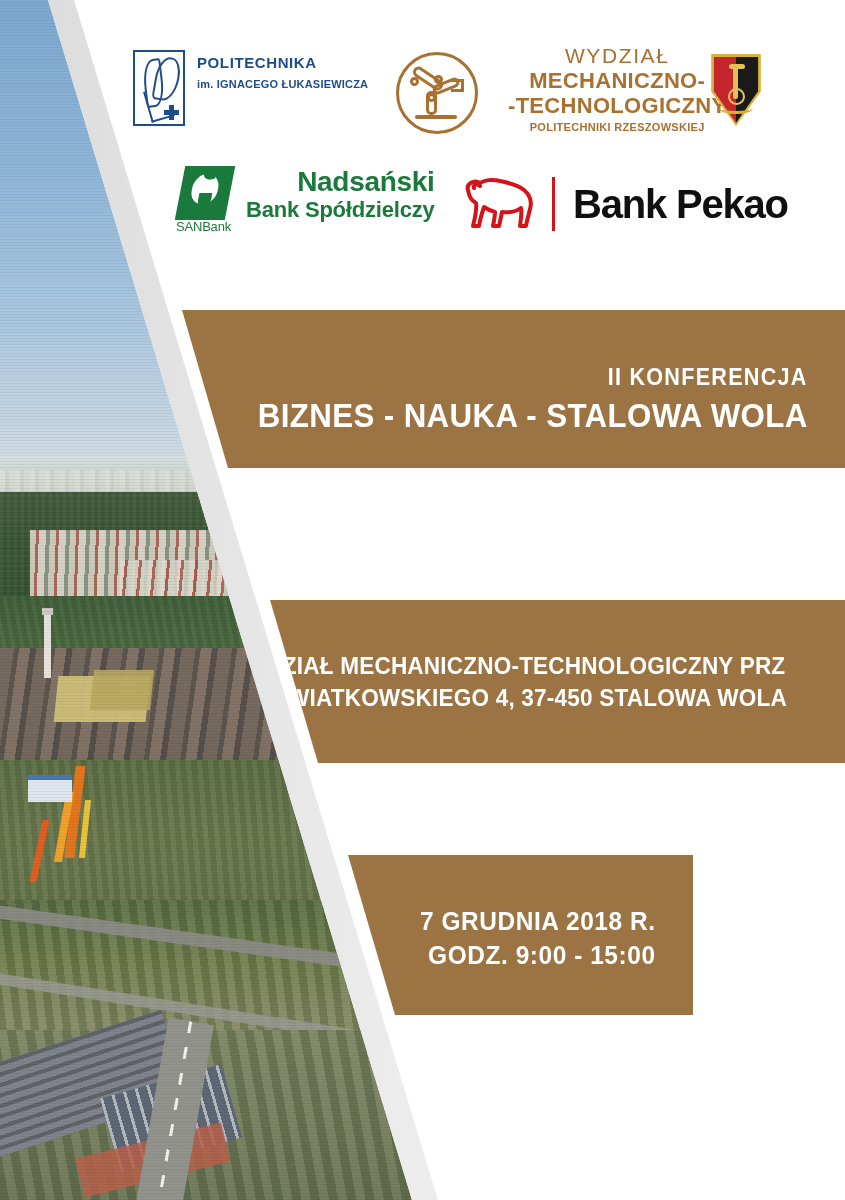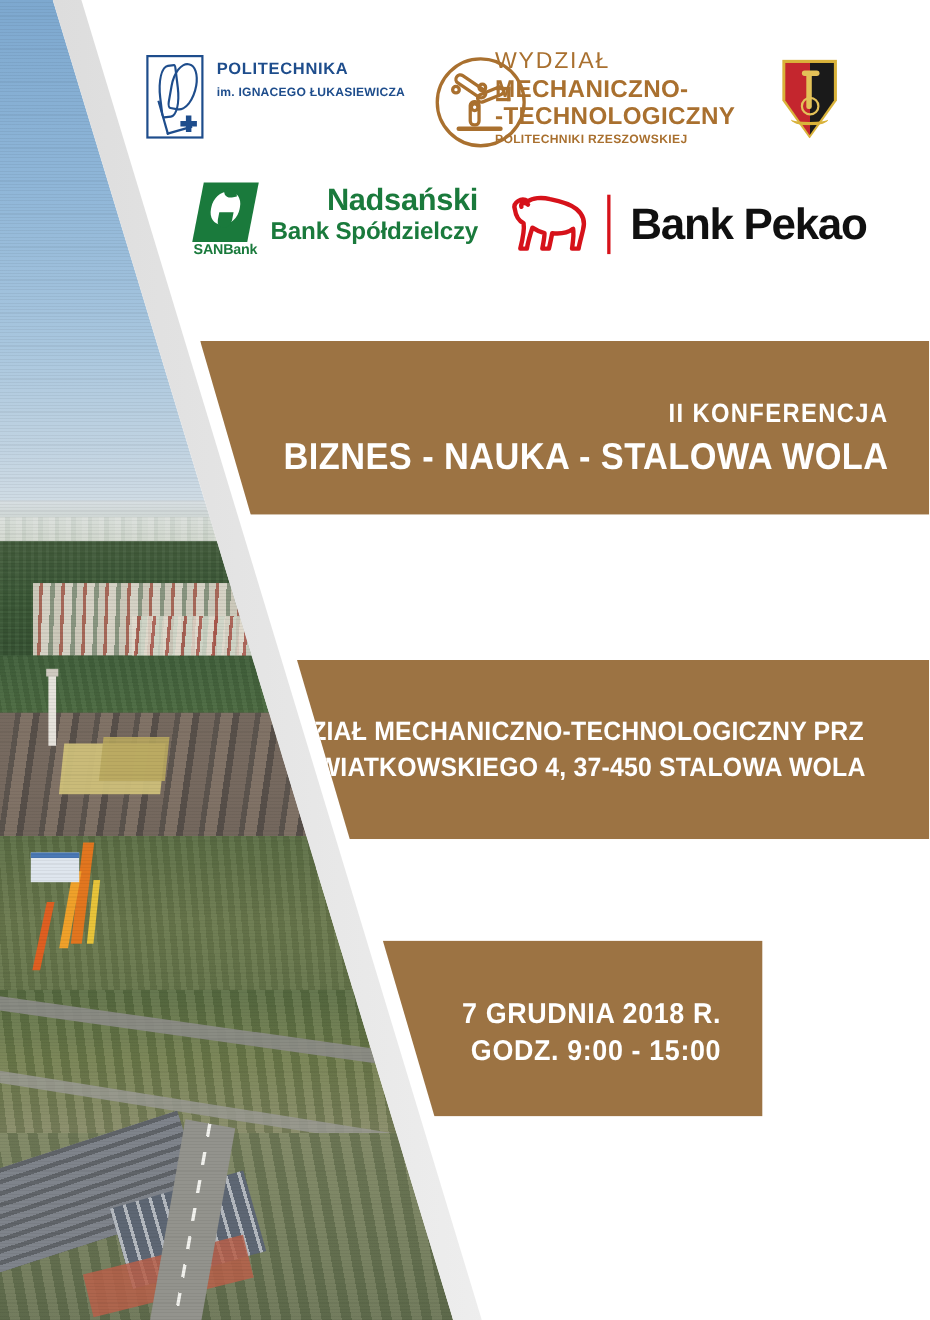--- a/index.html
+++ b/index.html
@@ -122,21 +122,21 @@
   .wmt-mark{width:76px;height:76px;border:3px solid #a9702f;border-radius:50%;position:absolute;left:0;top:8px;overflow:hidden;}
   .arm-a{position:absolute;left:12px;top:18px;width:34px;height:11px;border:3px solid #a9702f;border-radius:6px;transform:rotate(34deg);box-sizing:border-box;}
   .arm-b{position:absolute;left:33px;top:26px;width:28px;height:10px;border:3px solid #a9702f;border-radius:6px;transform:rotate(-22deg);box-sizing:border-box;}
   .arm-c{position:absolute;left:27px;top:36px;width:11px;height:24px;border:3px solid #a9702f;border-radius:5px;box-sizing:border-box;}
   .joint{position:absolute;width:9px;height:9px;border:3px solid #a9702f;border-radius:50%;box-sizing:border-box;}
   .j1{left:11px;top:22px;}
   .j2{left:35px;top:20px;}
   .j3{left:28px;top:38px;}
   .grip{position:absolute;left:52px;top:24px;width:13px;height:13px;border:3px solid #a9702f;border-left:none;box-sizing:border-box;}
   .base{position:absolute;left:16px;top:60px;width:42px;height:4px;background:#a9702f;border-radius:2px;}
-  .wmt-txt{margin-left:54px;}
+  .wmt-txt{margin-left:112px;text-align:center;}
   .wmt-l1{font-size:21px;letter-spacing:1.6px;line-height:24px;}
   .wmt-l2,.wmt-l3{font-weight:bold;font-size:22px;letter-spacing:.3px;line-height:25px;}
   .wmt-l4{font-weight:bold;font-size:11px;letter-spacing:.3px;margin-top:3px;}
 
   
   .crest{position:absolute;left:709px;top:10px;width:54px;height:72px;}
   .crest-sh{position:absolute;inset:0;background:#d9b23a;
     -webkit-clip-path:polygon(4% 0,96% 0,96% 52%,50% 100%,4% 52%);
     clip-path:polygon(4% 0,96% 0,96% 52%,50% 100%,4% 52%);}
   .crest-in{position:absolute;left:3px;top:3px;right:3px;bottom:3px;
@@ -148,21 +148,21 @@
   .crest-cir{position:absolute;left:19px;top:34px;width:17px;height:17px;border:2px solid #e3c158;border-radius:50%;box-sizing:border-box;}
   .crest-ribbon{position:absolute;left:10px;top:49px;width:34px;height:8px;border-bottom:3px solid #d9b23a;border-radius:0 0 50% 50%;}
 
   
   .sanbank{position:absolute;left:176px;top:0;display:flex;align-items:flex-start;}
   .san-mark{position:relative;width:58px;height:70px;}
   .san-par{position:absolute;left:4px;top:0;width:50px;height:54px;background:#1a7a3c;transform:skewX(-11deg);}
   .san-apple{position:absolute;left:16px;top:8px;width:26px;height:30px;background:#ffffff;border-radius:48% 48% 46% 46%;transform:skewX(-11deg);}
   .san-leaf{position:absolute;left:28px;top:5px;width:11px;height:9px;background:#1a7a3c;border-radius:0 70% 0 70%;transform:skewX(-11deg) rotate(-14deg);}
   .san-notch{position:absolute;left:22px;top:27px;width:13px;height:14px;background:#1a7a3c;border-radius:0 0 50% 50%;transform:skewX(-11deg);}
-  .san-label{position:absolute;left:0;top:53px;font-weight:bold;font-size:13px;color:#1a7a3c;letter-spacing:-.2px;}
+  .san-label{position:absolute;left:0;top:53px;font-weight:normal;font-size:13px;color:#1a7a3c;letter-spacing:-.2px;}
   .san-txt{margin-left:12px;color:#1a7a3c;text-align:right;}
   .san-l1{font-weight:bold;font-size:28px;line-height:31px;letter-spacing:-.3px;}
   .san-l2{font-weight:bold;font-size:22px;line-height:26px;letter-spacing:-.2px;}
 
   
   .pekao{position:absolute;left:460px;top:10px;display:flex;align-items:center;}
   .bison{position:relative;width:82px;height:56px;}
   .pekao-bar{width:3px;height:54px;background:#d6121a;margin:0 18px 0 10px;}
   .pekao-txt{font-weight:bold;font-size:40px;color:#101010;letter-spacing:-1.2px;line-height:42px;}
 

